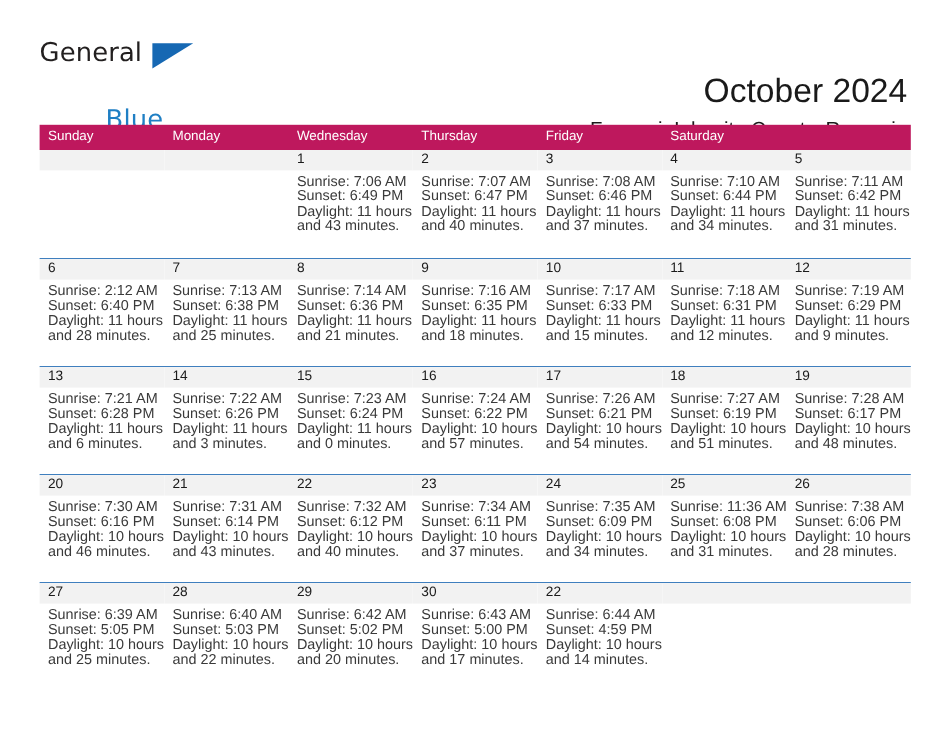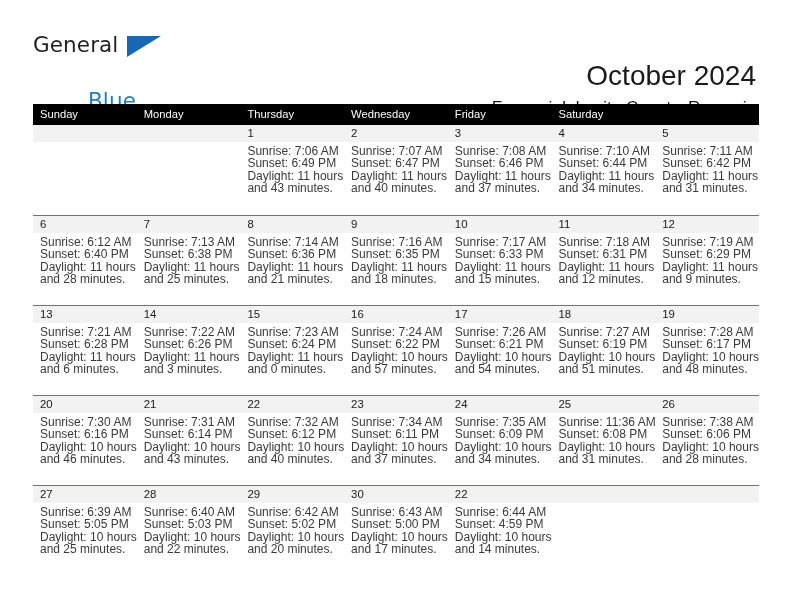--- a/index.html
+++ b/index.html
@@ -96,21 +96,21 @@
   .calendar {
     position: absolute;
     left: 33px;
     top: 104px;
     width: 726px;
   }
   .weekhead {
     display: flex;
     width: 726px;
     height: 21px;
-    background: #000000;
+    background: #be185d;
   }
   .weekhead-cell {
     flex: 0 0 103.714px;
     width: 103.714px;
     box-sizing: border-box;
     padding-left: 7px;
     color: #ffffff;
     font-size: 11.2px;
     line-height: 21px;
     white-space: nowrap;
@@ -173,22 +173,22 @@
       <div class="cal-subtitle">Facaeni, Ialomita County, Romania</div>
     </div>
 
   </div>
 
   <div class="calendar">
 
     <div class="weekhead">
       <div class="weekhead-cell">Sunday</div>
       <div class="weekhead-cell">Monday</div>
+      <div class="weekhead-cell">Wednesday</div>
       <div class="weekhead-cell">Thursday</div>
-      <div class="weekhead-cell">Wednesday</div>
       <div class="weekhead-cell">Friday</div>
       <div class="weekhead-cell">Saturday</div>
     </div>
 
     <div id="weeks-container">
         <div class="week first">
           <div class="daycell empty">
             <div class="datestrip"></div>
           </div>
           <div class="daycell empty">
@@ -237,21 +237,21 @@
               <div>Sunset: 6:42 PM</div>
               <div>Daylight: 11 hours</div>
               <div>and 31 minutes.</div>
             </div>
           </div>
         </div>
         <div class="week">
           <div class="daycell">
             <div class="datestrip">6</div>
             <div class="details">
-              <div>Sunrise: 6:12 AM</div>
+              <div>Sunrise: 2:12 AM</div>
               <div>Sunset: 6:40 PM</div>
               <div>Daylight: 11 hours</div>
               <div>and 28 minutes.</div>
             </div>
           </div>
           <div class="daycell">
             <div class="datestrip">7</div>
             <div class="details">
               <div>Sunrise: 7:13 AM</div>
               <div>Sunset: 6:38 PM</div>

